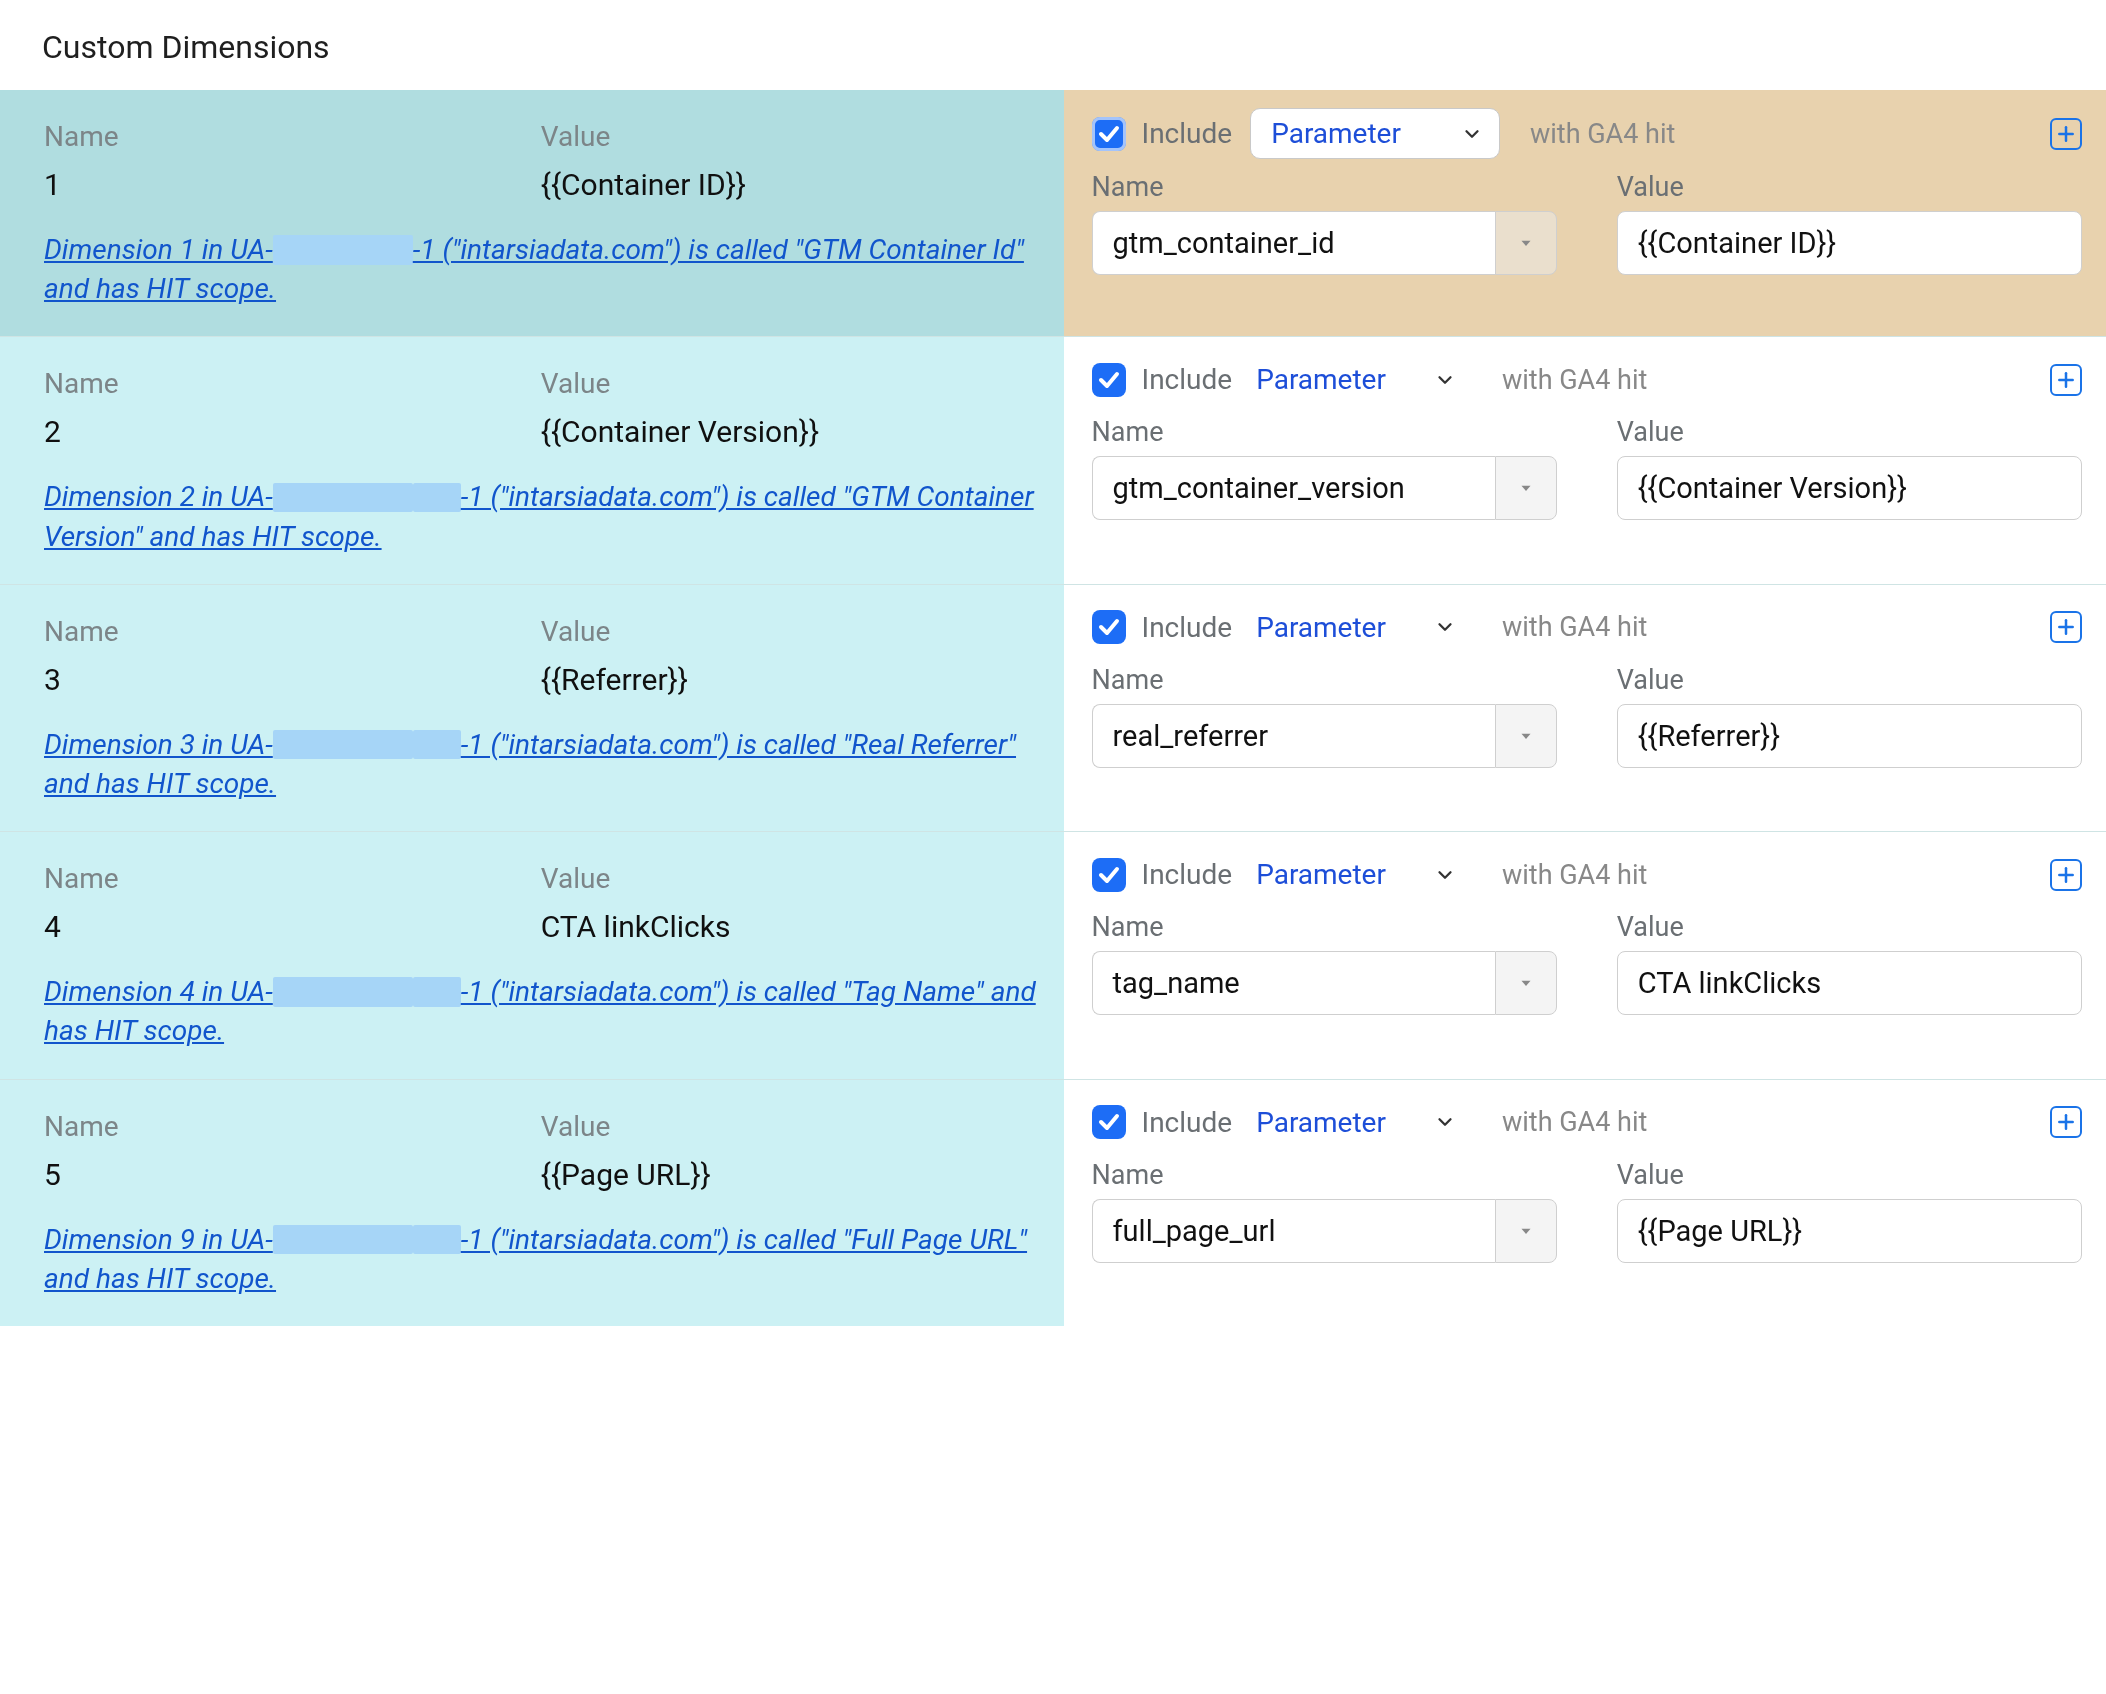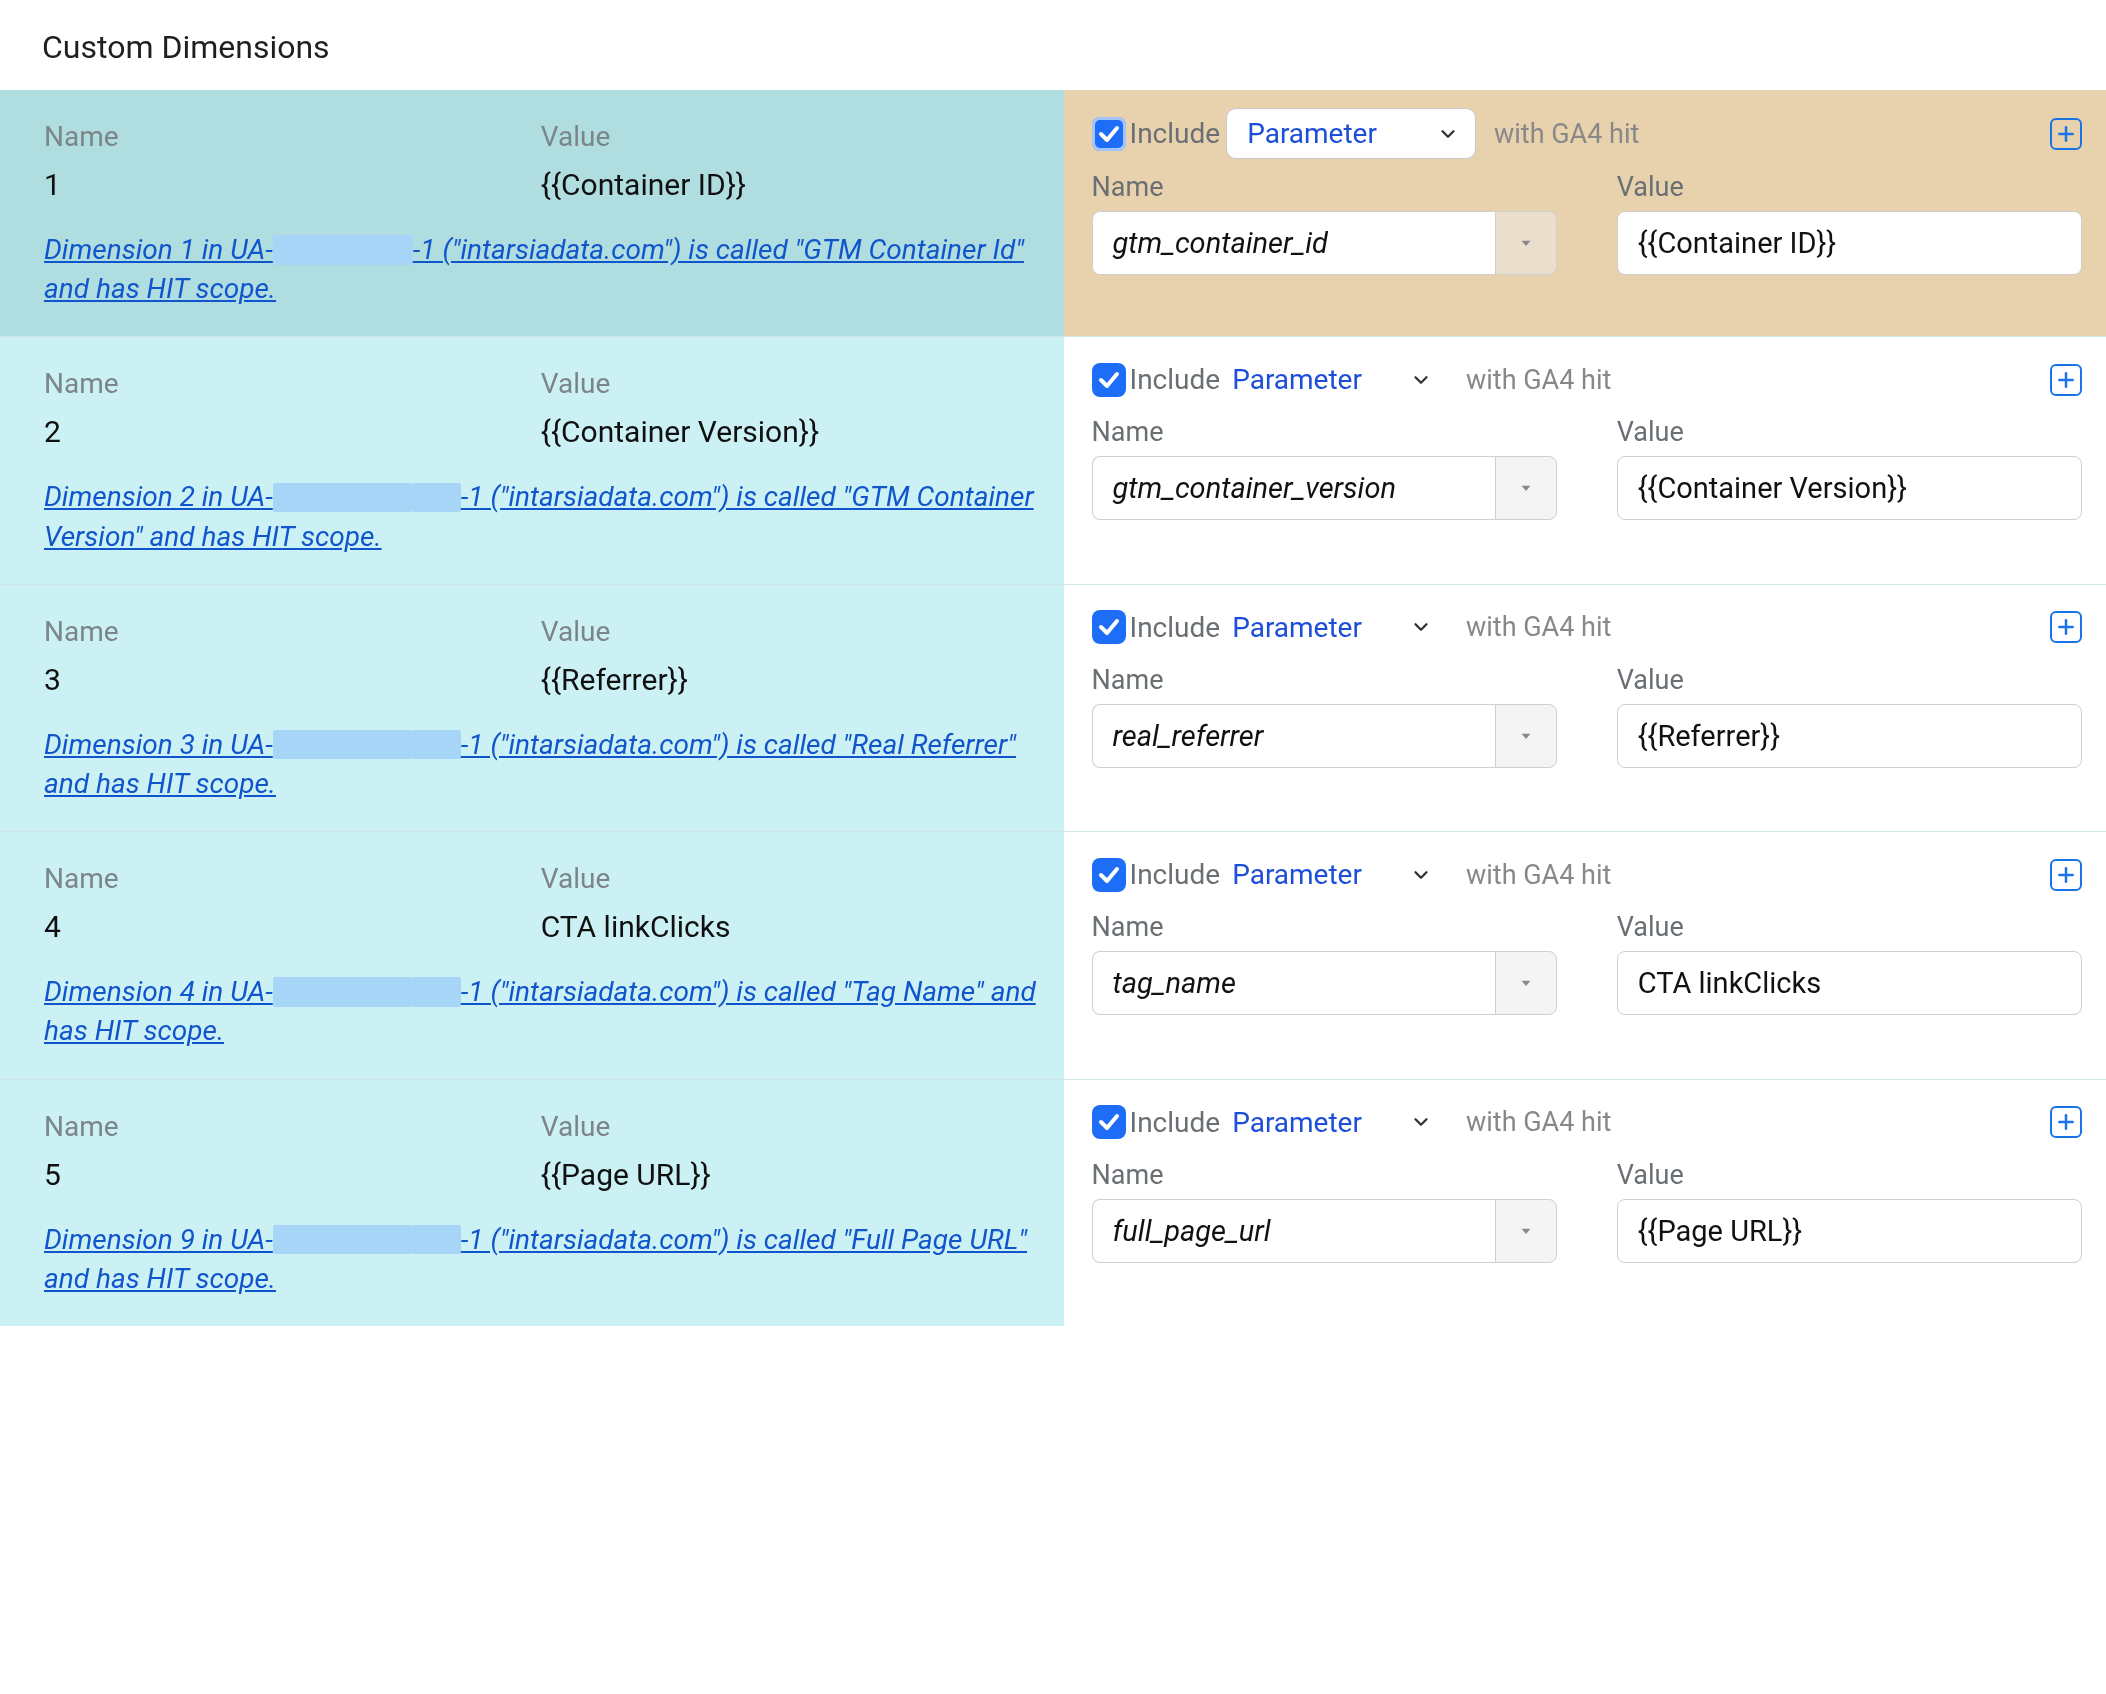--- a/index.html
+++ b/index.html
@@ -72,21 +72,21 @@
     background: #ffffff;
     padding: 18px 24px 28px 28px;
     display: flex;
     flex-direction: column;
     gap: 12px;
   }
   .row.highlight .right { background: #e8d2ae; }
   .right-top {
     display: flex;
     align-items: center;
-    gap: 0;
+    gap: 12px;
     position: relative;
   }
   .cb {
     width: 34px; height: 34px;
     border-radius: 8px;
     background: #1d6df6;
     display: inline-flex; align-items: center; justify-content: center;
     flex: none;
   }
   .row.highlight .cb { box-shadow: 0 0 0 3px rgba(255,255,255,0.6) inset, 0 0 0 0px; }
@@ -131,21 +131,21 @@
   .text-input {
     flex: 1;
     border: 1.5px solid #cfcfcf;
     border-radius: 8px;
     background: #fff;
     padding: 0 20px;
     font-size: 29px;
     color: #111;
     display: flex; align-items: center;
   }
-  .combo .text-input { border-top-right-radius: 0; border-bottom-right-radius: 0; border-right: none; font-style: italic; }
+  .combo .text-input { border-top-right-radius: 0; border-bottom-right-radius: 0; border-right: none; }
   .combo-btn {
     width: 62px;
     border: 1.5px solid #cfcfcf;
     border-left: 1.5px solid #cfcfcf;
     border-top-right-radius: 8px;
     border-bottom-right-radius: 8px;
     background: #f4f4f4;
     display: flex; align-items: center; justify-content: center;
   }
   .row.highlight .combo-btn { background: #eadfcd; }

